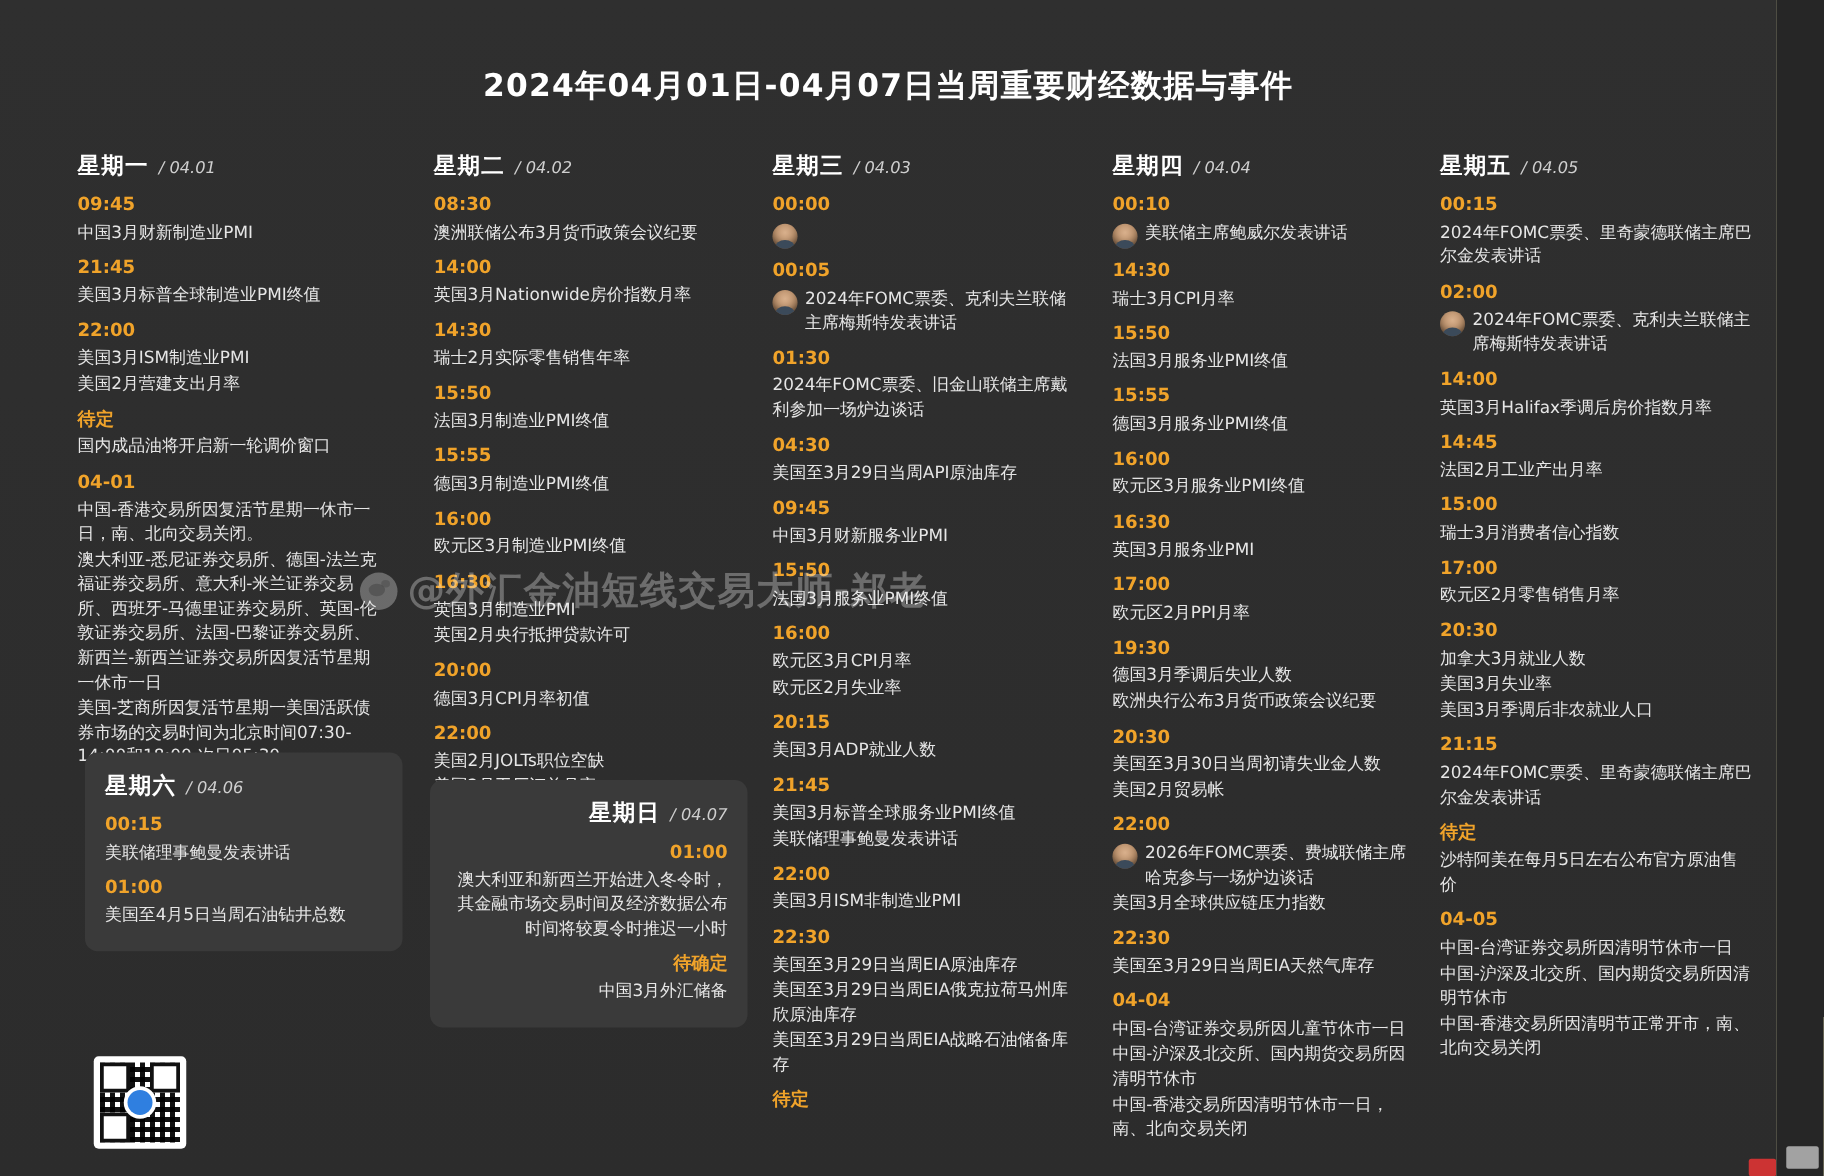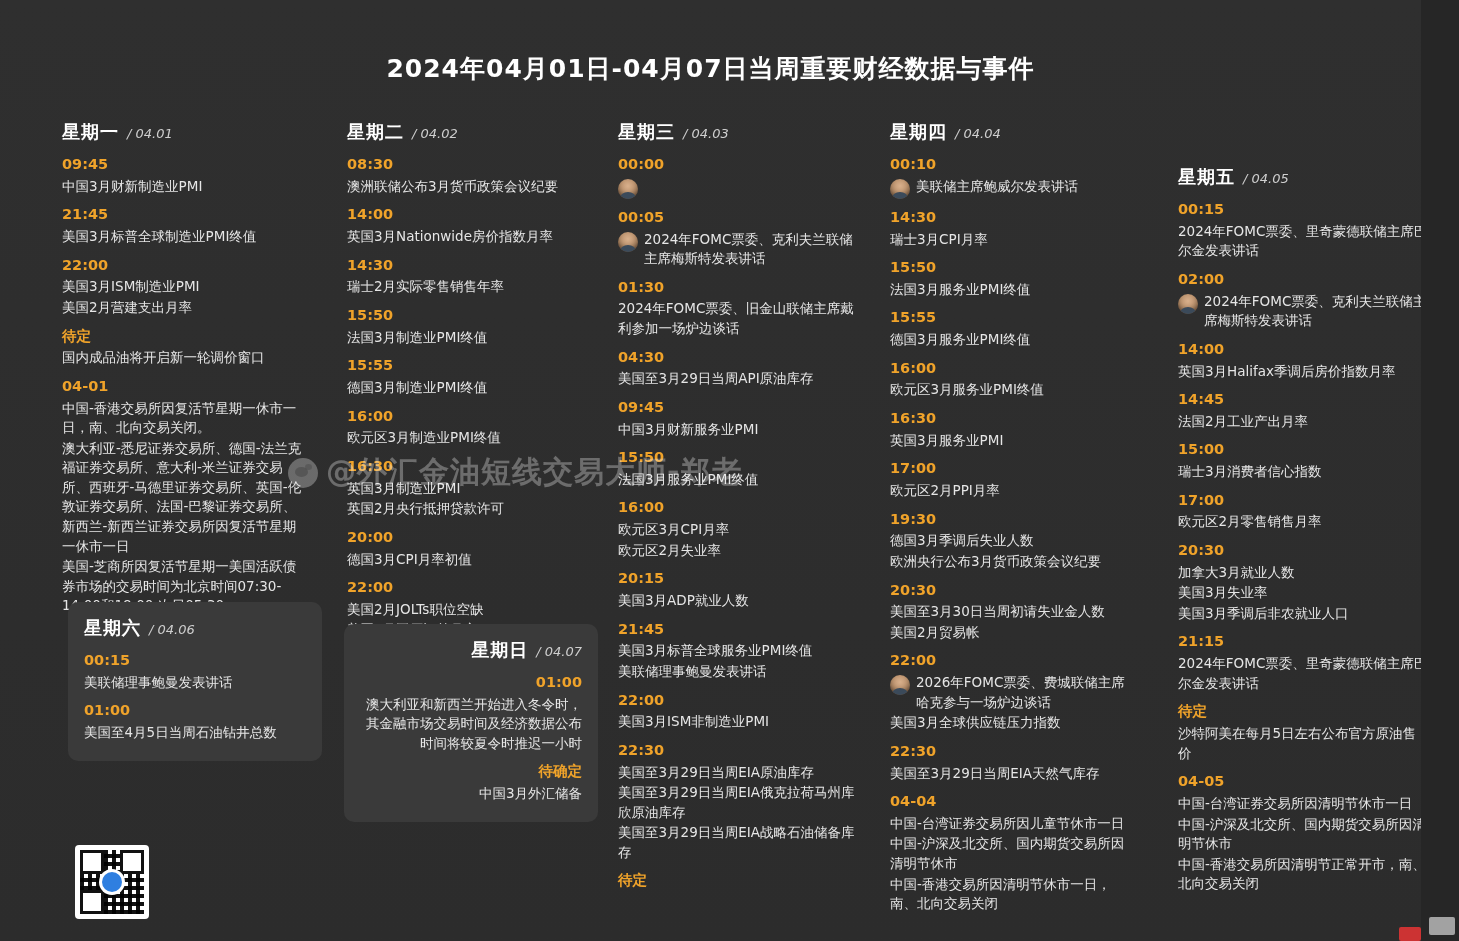--- a/index.html
+++ b/index.html
@@ -36,21 +36,21 @@
   .grid{
     position:absolute;left:62px;top:120px;width:1310px;
   }
   .col{
     position:absolute;top:0;width:240px;
   }
   .col0{left:0;}
   .col1{left:285px;}
   .col2{left:556px;}
   .col3{left:828px;}
-  .col4{left:1116px;width:250px;margin-top:45px;}
+  .col4{left:1090px;width:250px;}
 
   .dayhead{
     margin:0 0 10px 0;
     white-space:nowrap;
   }
   .dayname{
     font-size:18px;font-weight:bold;color:#ffffff;letter-spacing:1px;
   }
   .daydate{
     font-size:13px;color:#cfcfcf;margin-left:8px;font-style:italic;

